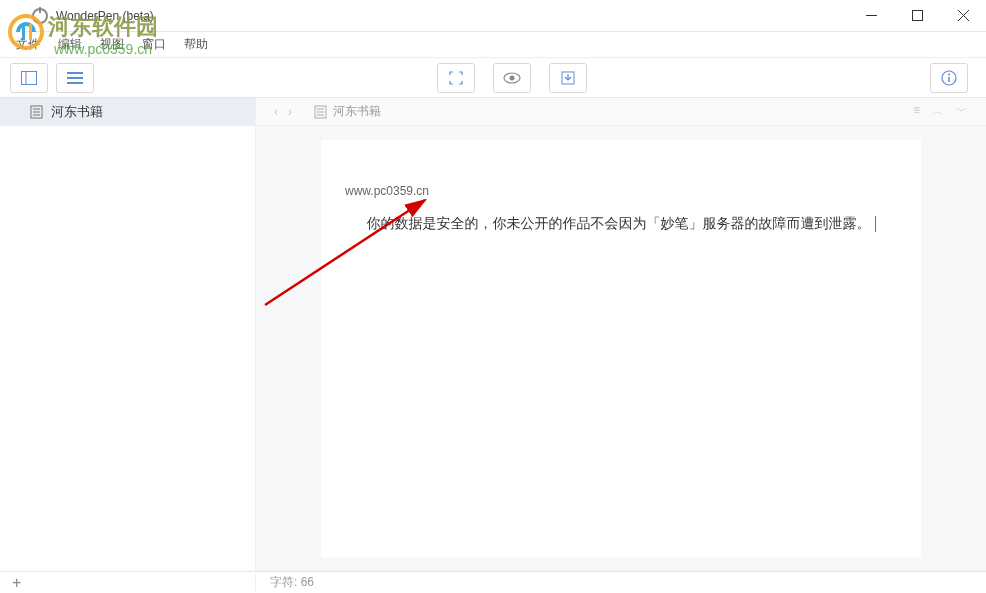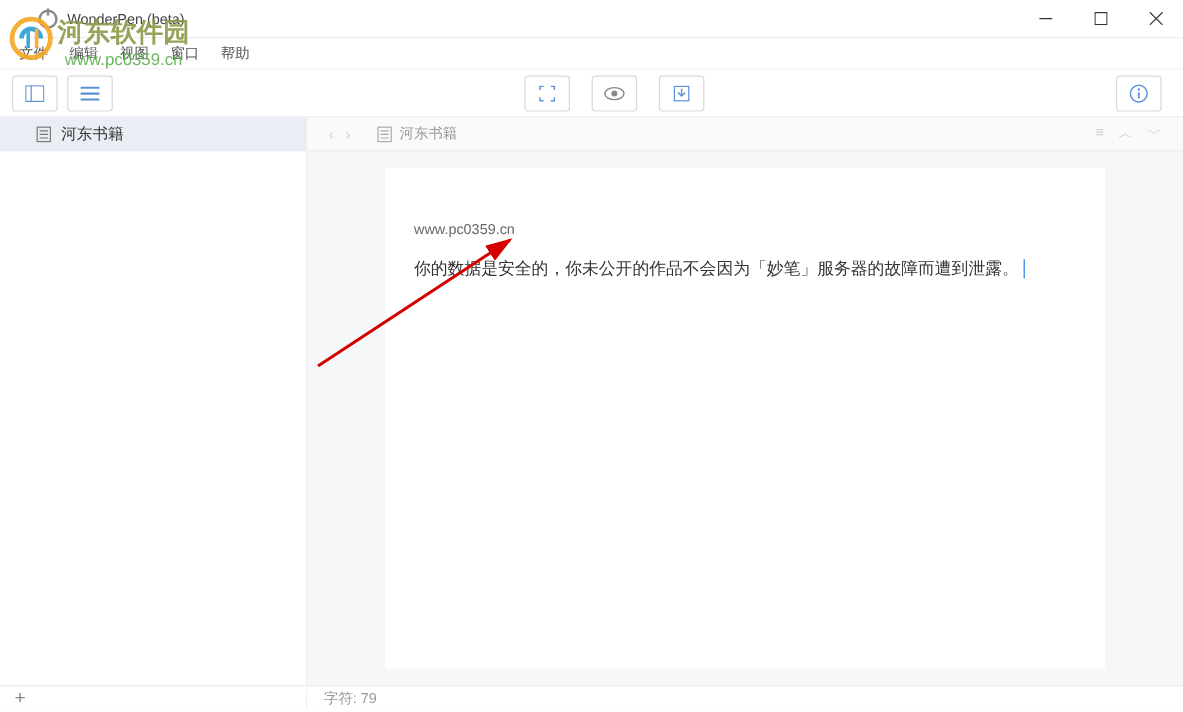--- a/index.html
+++ b/index.html
@@ -30,21 +30,21 @@
 
 .main { flex: 1; display: flex; flex-direction: column; background: #f6f7f8; }
 .breadcrumb { height: 28px; display: flex; align-items: center; padding: 0 18px; font-size: 12px; color: #999; border-bottom: 1px solid #eee; background: #fafafa; gap: 12px; }
 .breadcrumb .nav { color: #ccc; display: flex; gap: 10px; }
 .breadcrumb .doc { display: flex; align-items: center; gap: 6px; margin-left: 10px; }
 .breadcrumb .right-icons { margin-left: auto; display: flex; gap: 12px; color: #ccc; }
 
 .editor-wrap { flex: 1; display: flex; justify-content: center; overflow: hidden; padding: 14px; }
 .editor { width: 600px; background: #fff; padding: 44px 24px; position: relative; }
 .editor .url { font-size: 12px; color: #666; margin-bottom: 14px; }
-.editor .content { font-size: 14px; color: #333; line-height: 1.7; }
+.editor .content { font-size: 14px; color: #333; line-height: 1.7; text-align: center; }
 .editor .cursor { display: inline-block; width: 1px; height: 16px; background: #2b7de9; margin-left: 4px; vertical-align: middle; }
 
 .statusbar { height: 22px; display: flex; align-items: center; border-top: 1px solid #e6e6e6; font-size: 12px; color: #999; }
 .statusbar .add { width: 256px; border-right: 1px solid #eee; padding-left: 12px; color: #888; font-size: 16px; line-height: 1; }
 .statusbar .chars { padding-left: 14px; }
 
 .watermark { position: absolute; top: 4px; left: 4px; pointer-events: none; opacity: 0.9; }
 .arrow { position: absolute; pointer-events: none; }
 
 .docicon { width: 13px; height: 14px; }
@@ -169,21 +169,21 @@
         </div>
       </div>
     </div>
   </div>
 </div>
 
 <div class="statusbar">
   <div class="add">+</div>
   <div class="chars">
     <span>字符:</span>
-    <span>79</span>
+    <span>66</span>
   </div>
 </div>
 
 <svg class="watermark" width="200" height="70">
   <circle cx="22" cy="28" r="16" fill="none" stroke="#f6a823" stroke-width="4"></circle>
   <path d="M14 28 A8 8 0 0 1 30 28" fill="none" stroke="#2a9fd6" stroke-width="4"></path>
   <rect x="18" y="20" width="3" height="16" fill="#2a9fd6"></rect>
   <rect x="25" y="20" width="3" height="16" fill="#f6a823"></rect>
   <text x="44" y="30" font-size="22" font-weight="bold" fill="#8a9a4a" font-family="SimHei">河东软件园</text>
   <text x="50" y="50" font-size="14" fill="#5fae4f" font-family="Arial">www.pc0359.cn</text>

